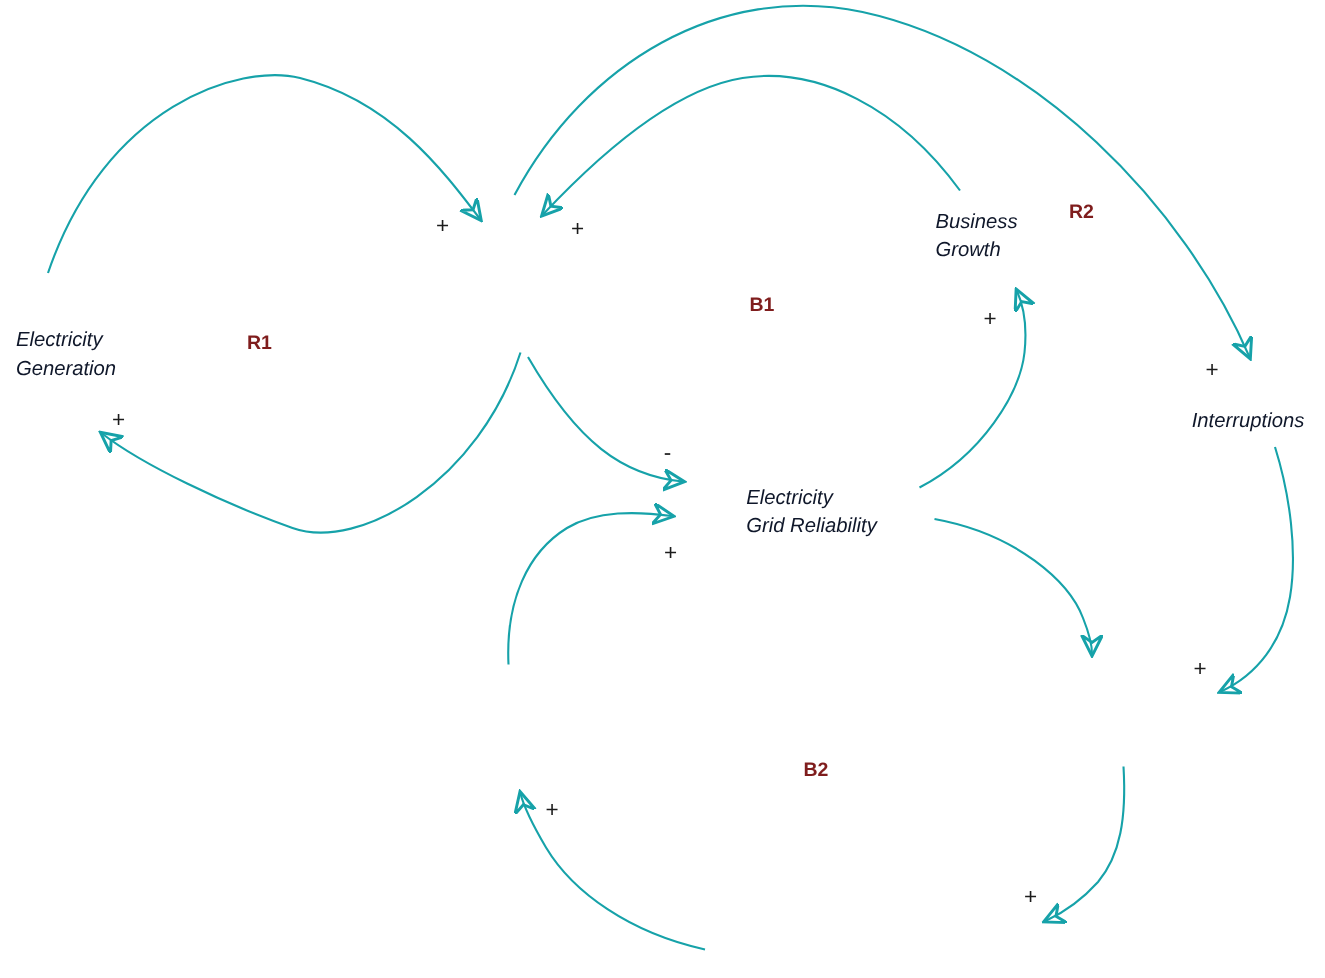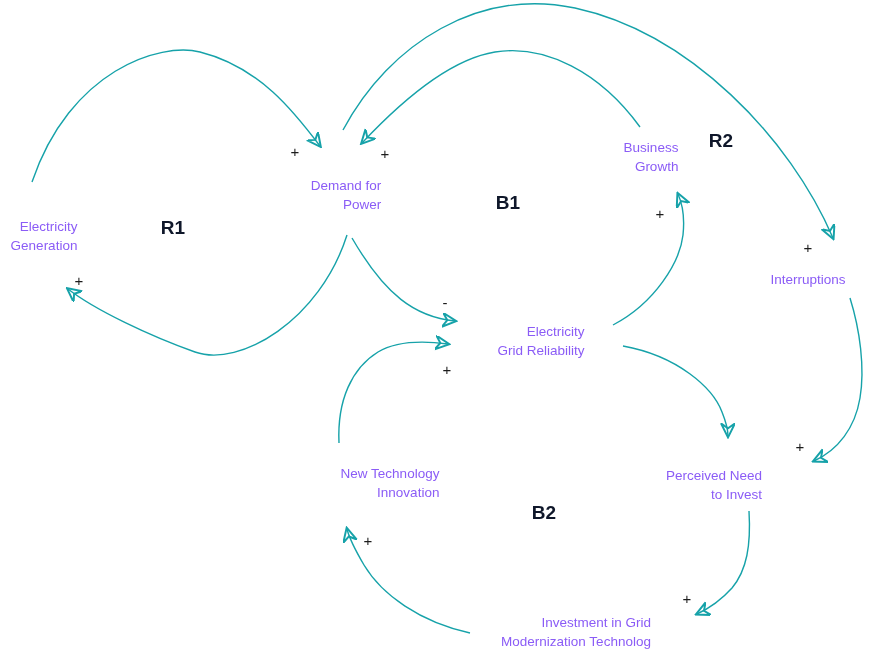--- a/index.html
+++ b/index.html
@@ -7,36 +7,36 @@
     position:relative;
     width:883px;height:652px;
     background:#ffffff;
     font-family:"Liberation Sans", sans-serif;
     overflow:hidden;
   }
   #edge-layer{position:absolute;left:0;top:0;width:883px;height:652px;}
   #edge-layer path{fill:none;stroke:#16a2a9;stroke-width:1.4;}
   .node{
     position:absolute;transform:translate(-50%,-50%);
-    text-align:right;font-size:13.5px;line-height:1.42;
-    white-space:pre-line;color:#8b5cf6;
+    text-align:left;font-size:13.5px;line-height:1.42;
+    white-space:pre-line;color:#0f172a;font-style:italic;
   }
   .loop-label{
     position:absolute;transform:translate(-50%,-50%);
-    font-weight:bold;font-size:19px;color:#0f172a;
+    font-weight:bold;font-size:13px;color:#7f1d1d;
   }
   .sign{
     position:absolute;transform:translate(-50%,-50%);
     font-size:15px;color:#1c1c1c;
   }
   
   #n-gen{left:44px;top:236px}
   #n-demand{left:346px;top:195px}
   #n-bg{left:651px;top:157px}
-  #n-int{left:808px;top:280px}
+  #n-int{left:832px;top:280px}
   #n-grid{left:541px;top:341px}
   #n-newtech{left:390px;top:483px}
   #n-perceived{left:714px;top:485px}
   #n-invest{left:576px;top:632px}
   
   #l-r1{left:173px;top:228px}
   #l-b1{left:508px;top:203px}
   #l-r2{left:721px;top:141px}
   #l-b2{left:544px;top:513px}
   
@@ -71,33 +71,25 @@
     <path d="M 339,443 C 337,400 352,368 378,352 C 398,340 425,341 448,344" marker-end="url(#arrow)"></path>
     <path d="M 613,325 C 655,303 680,262 683,235 C 685,216 682,203 678,194" marker-end="url(#arrow)"></path>
     <path d="M 623,346 C 678,356 713,388 722,412 C 726,422 728,429 728,436" marker-end="url(#arrow)"></path>
     <path d="M 850,298 C 860,330 865,368 860,398 C 855,428 838,450 814,461" marker-end="url(#arrow)"></path>
     <path d="M 749,511 C 751,545 747,570 732,588 C 723,598 710,608 697,614" marker-end="url(#arrow)"></path>
     <path d="M 470,633 C 420,622 382,595 364,565 C 354,548 349,537 347,529" marker-end="url(#arrow)"></path>
   </svg>
 
   <div class="node" id="n-gen">Electricity
 Generation</div>
-  <div class="node" id="n-demand">Demand for
-Power</div>
   <div class="node" id="n-bg">Business
 Growth</div>
   <div class="node" id="n-int">Interruptions</div>
   <div class="node" id="n-grid">Electricity
 Grid Reliability</div>
-  <div class="node" id="n-newtech">New Technology
-Innovation</div>
-  <div class="node" id="n-perceived">Perceived Need
-to Invest</div>
-  <div class="node" id="n-invest">Investment in Grid
-Modernization Technolog</div>
 
   <div class="loop-label" id="l-r1">R1</div>
   <div class="loop-label" id="l-b1">B1</div>
   <div class="loop-label" id="l-r2">R2</div>
   <div class="loop-label" id="l-b2">B2</div>
 
   <span class="sign" id="s-0">+</span>
   <span class="sign" id="s-1">+</span>
   <span class="sign" id="s-2">+</span>
   <span class="sign" id="s-3">+</span>

